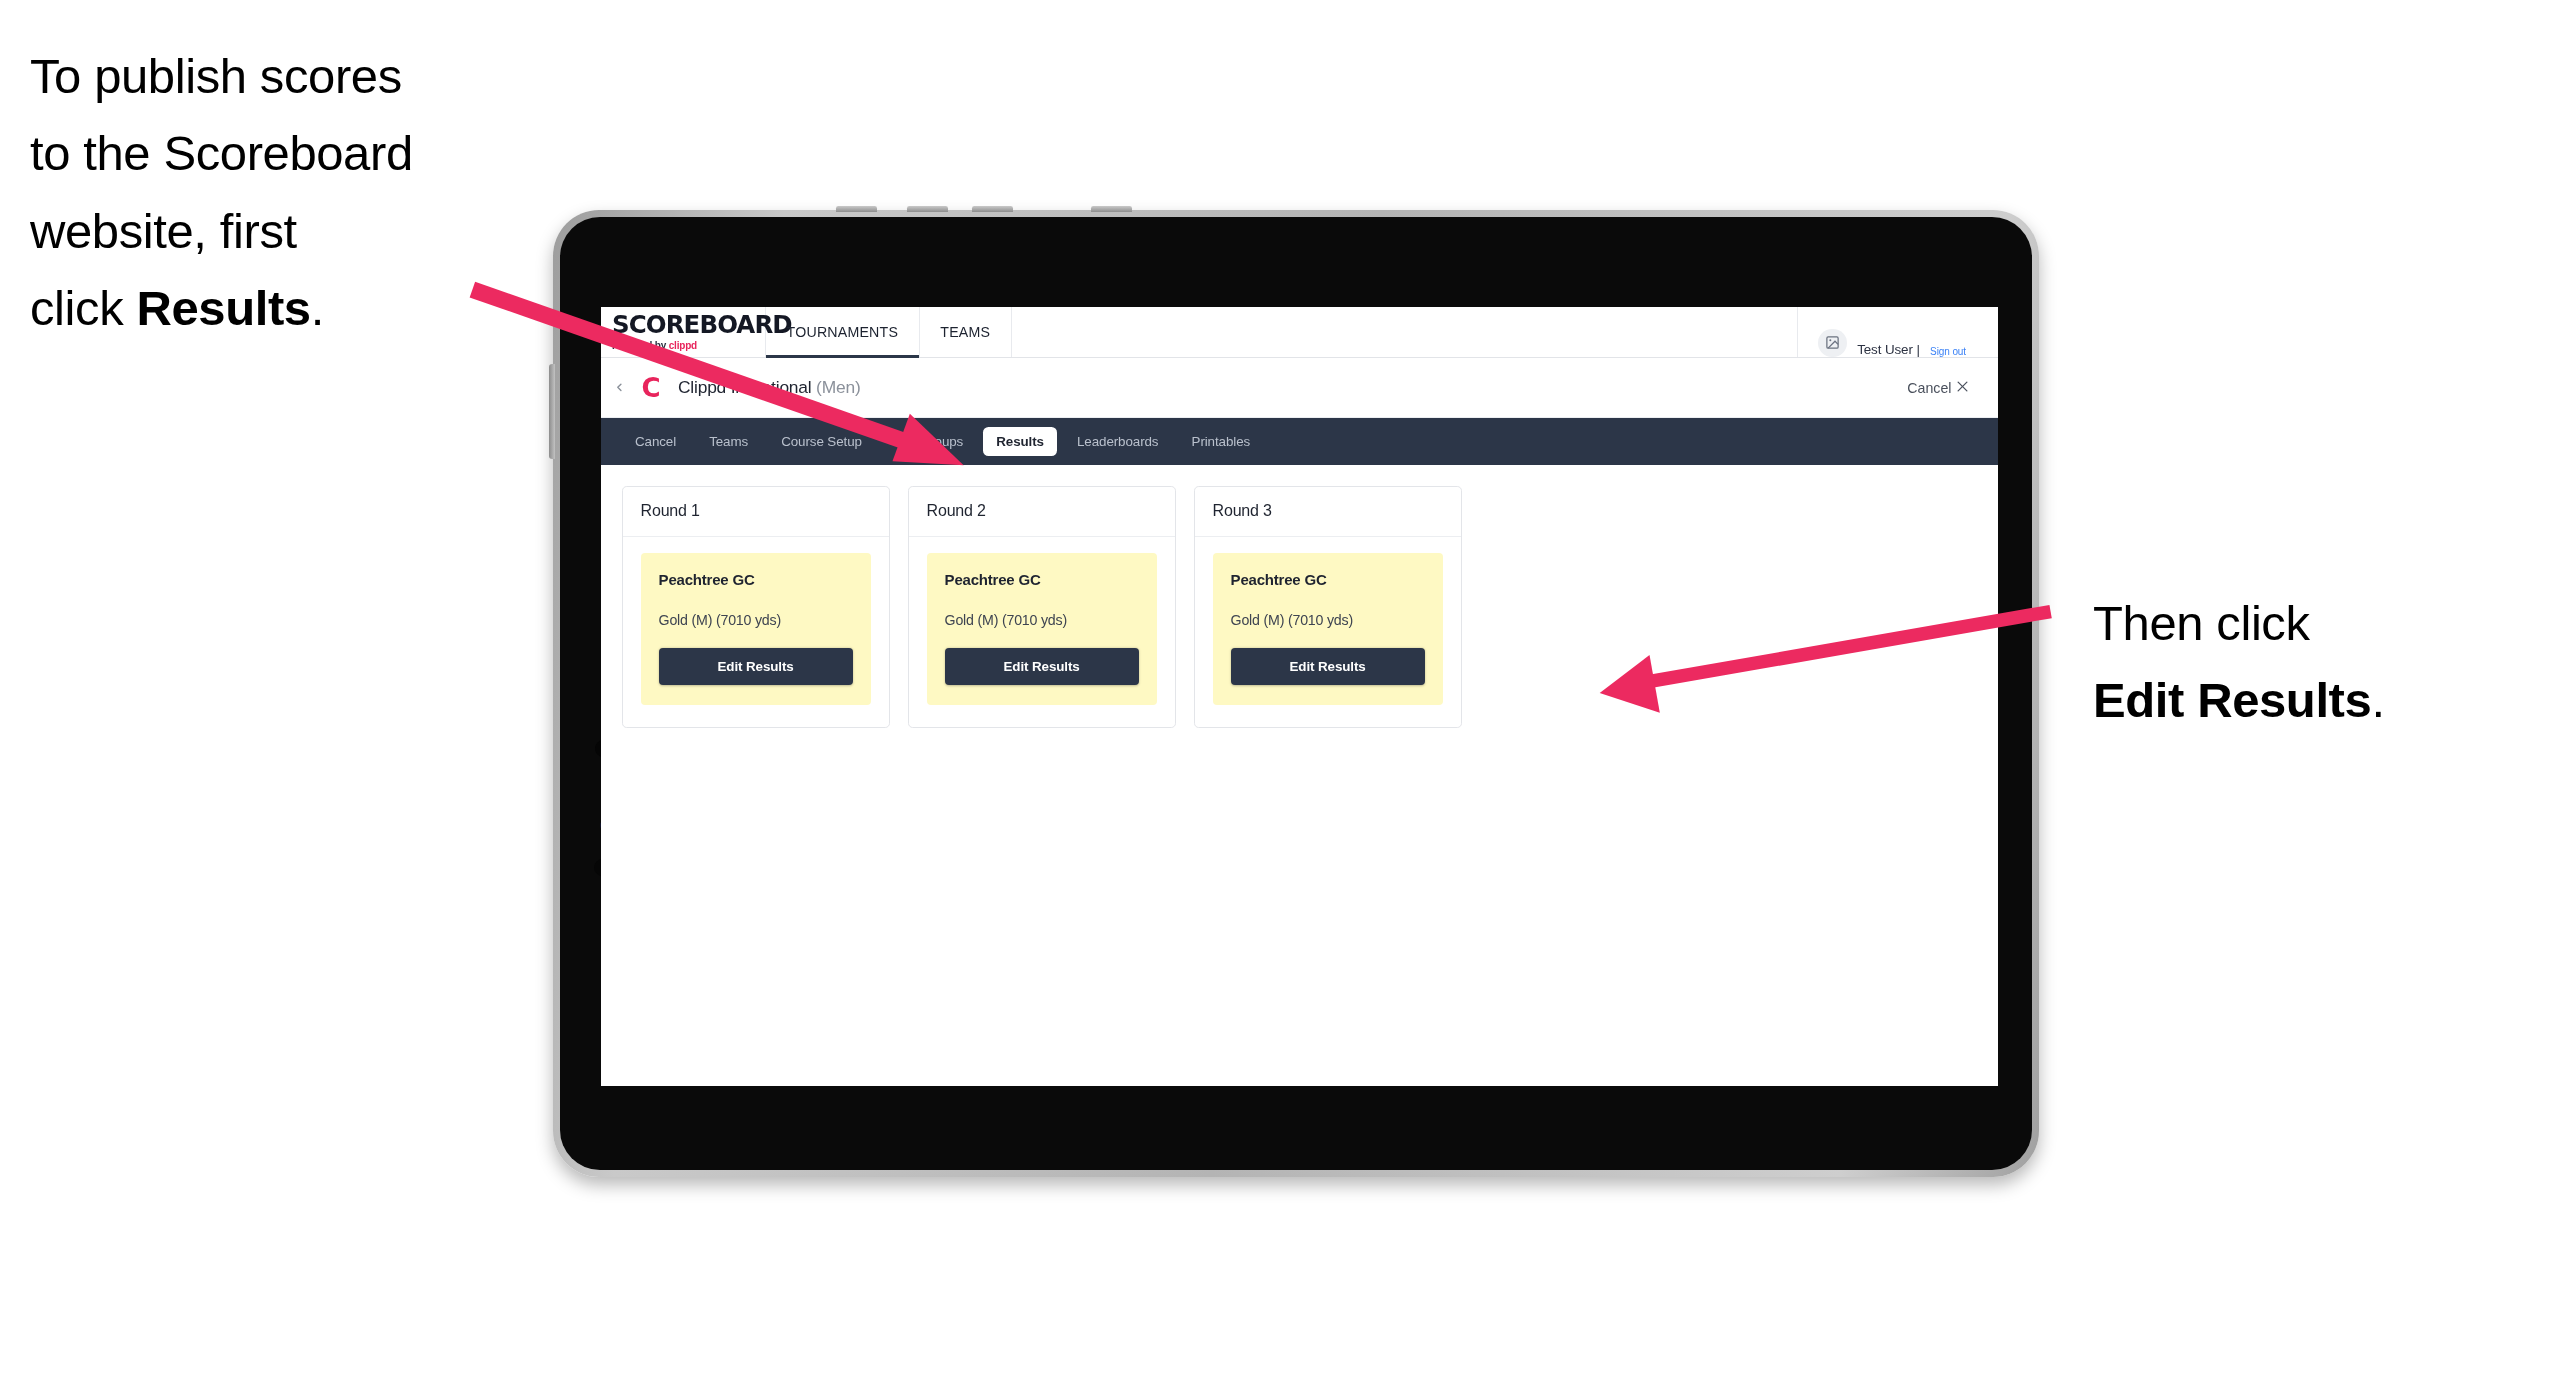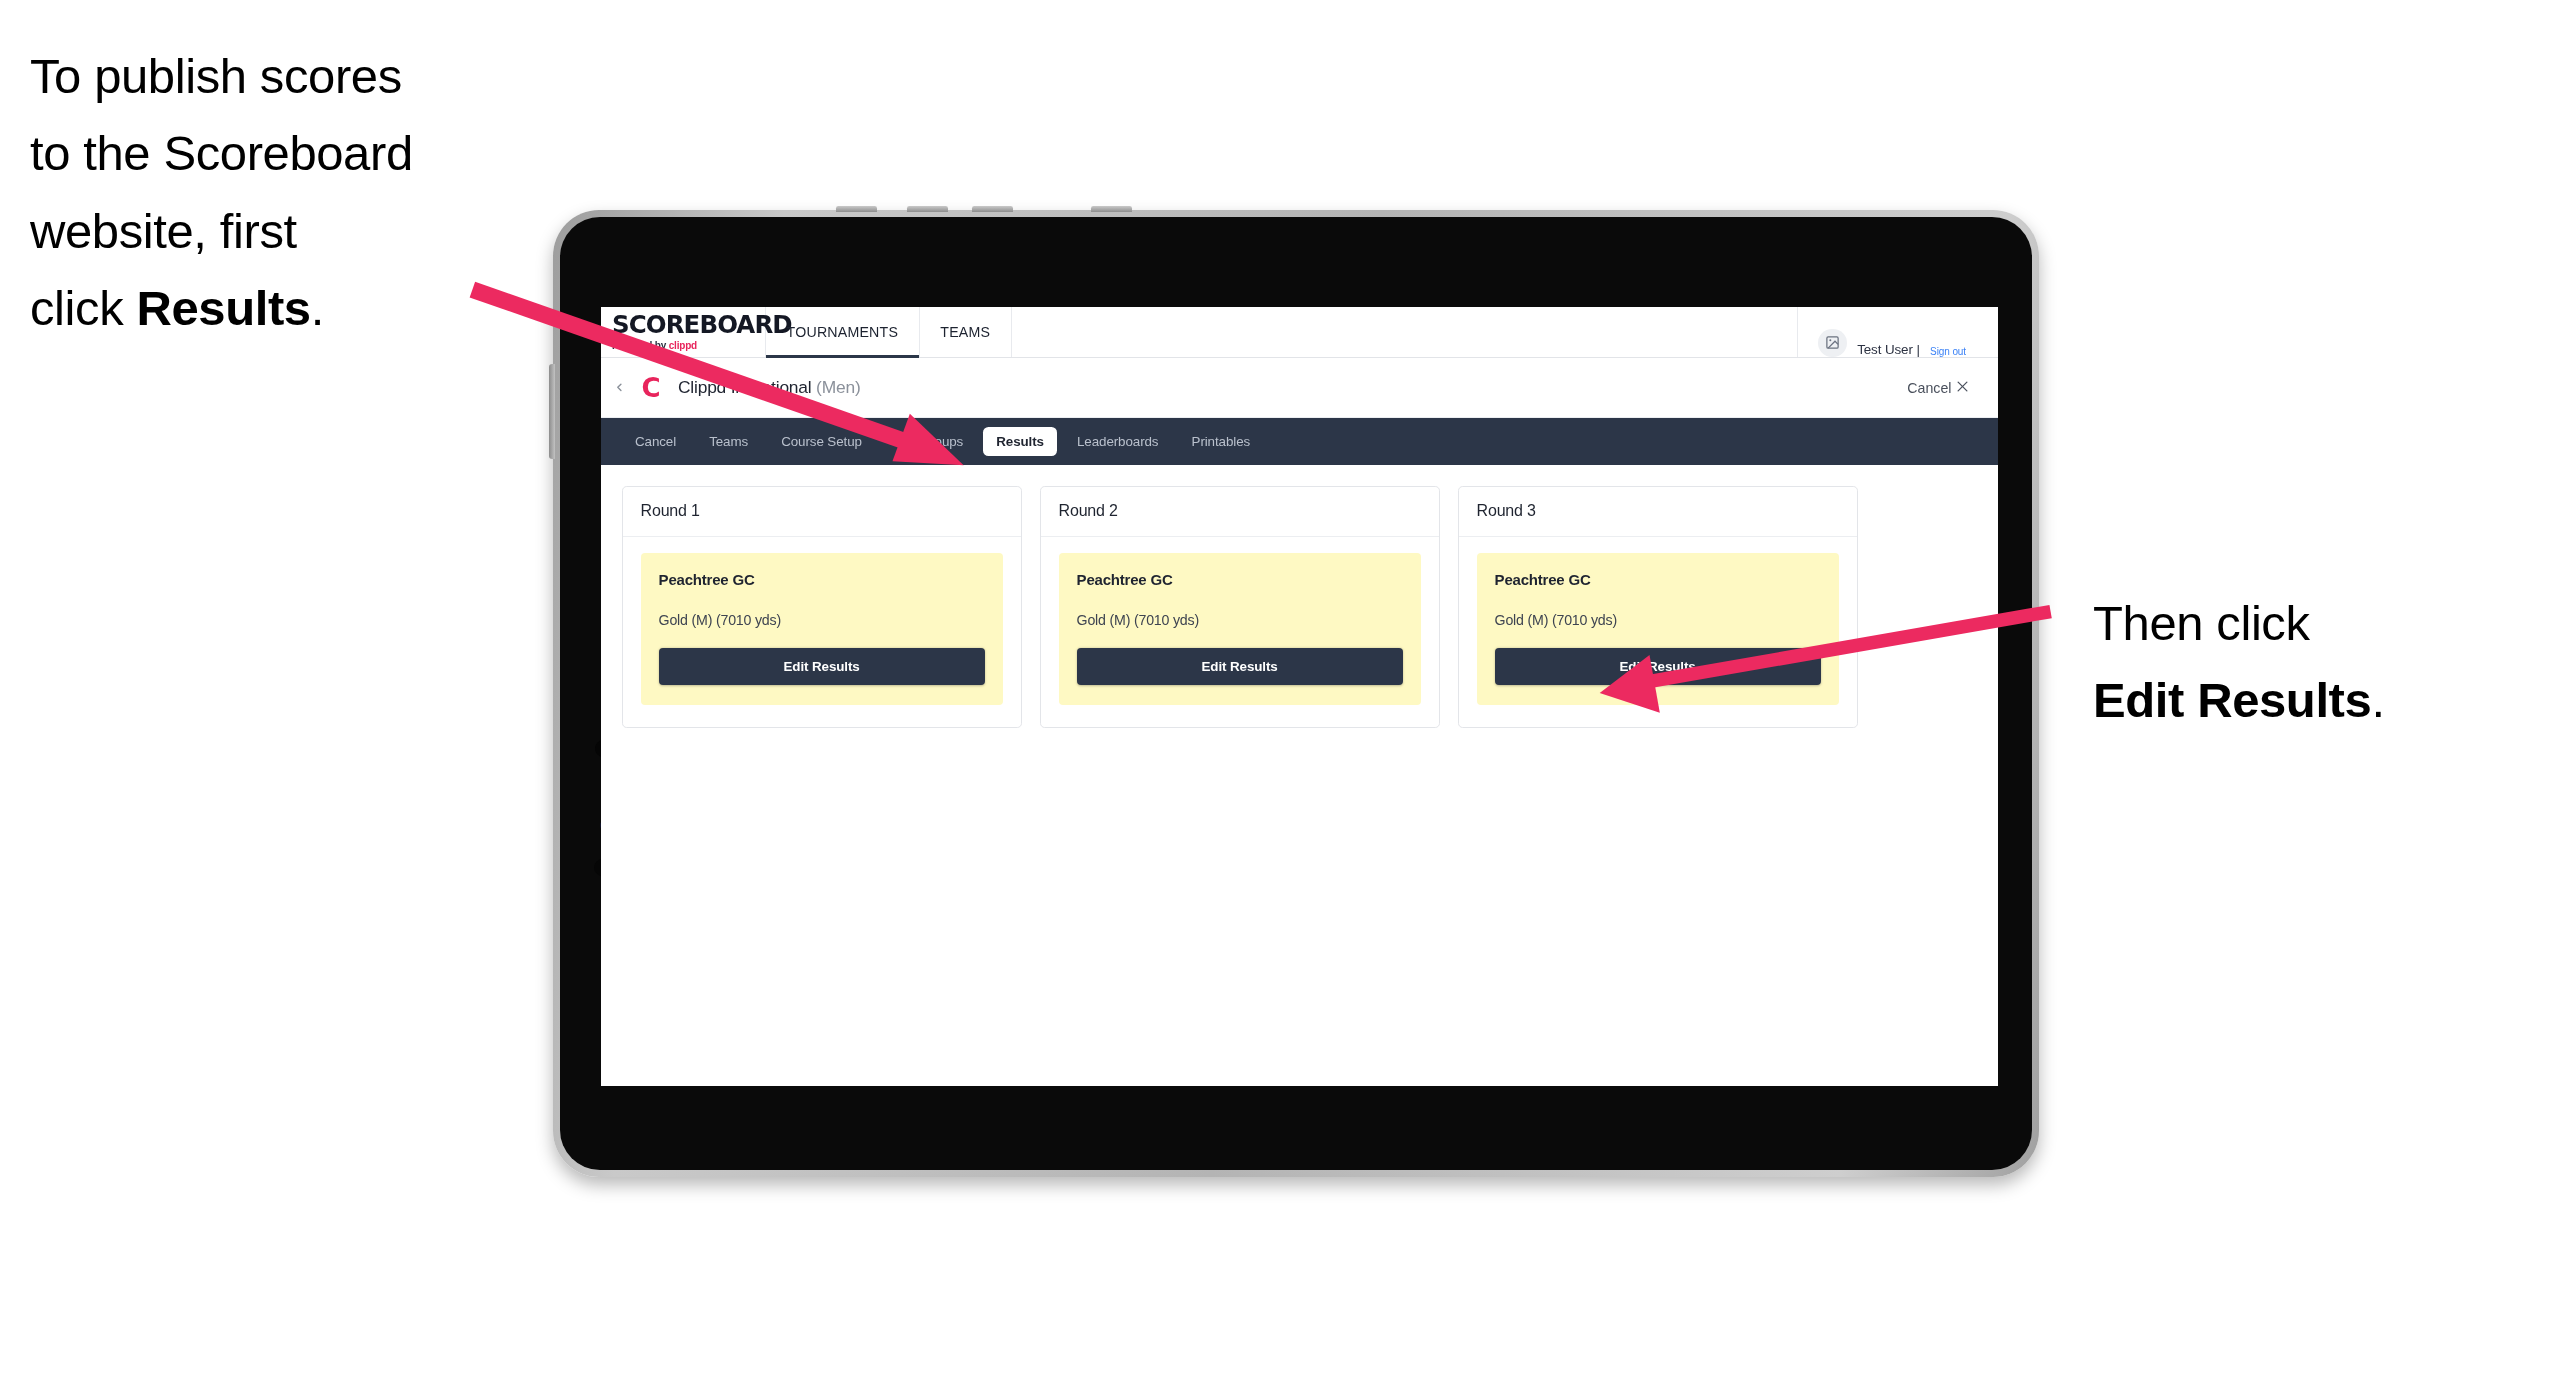--- a/index.html
+++ b/index.html
@@ -309,21 +309,21 @@
     font-weight: 700;
   }
 
   
   #rounds-area {
     padding: 20.6px 0 0 20.6px;
     display: flex;
     gap: 18px;
   }
   .round-card {
-    width: 400px;
+    width: 268px;
     background: #ffffff;
     border: 0.8px solid #e3e5e9;
     border-radius: 4.7px;
     box-sizing: border-box;
     overflow: hidden;
   }
   .round-card-header {
     height: 49px;
     display: flex;
     align-items: center;

